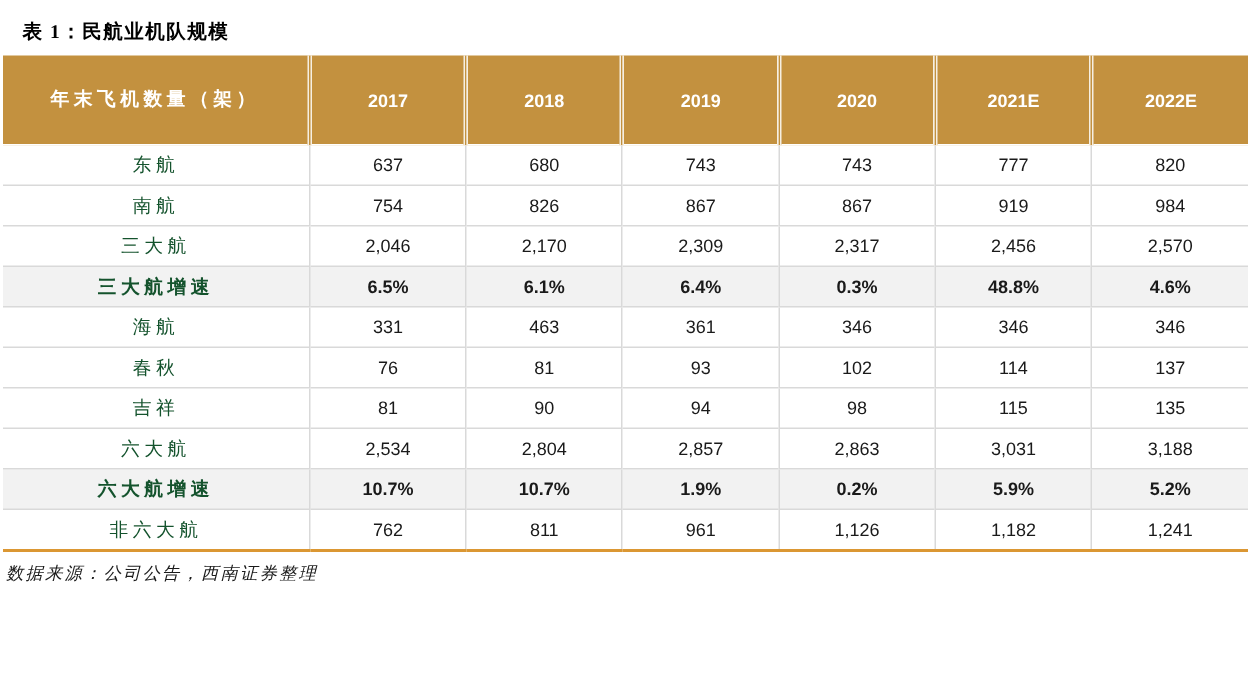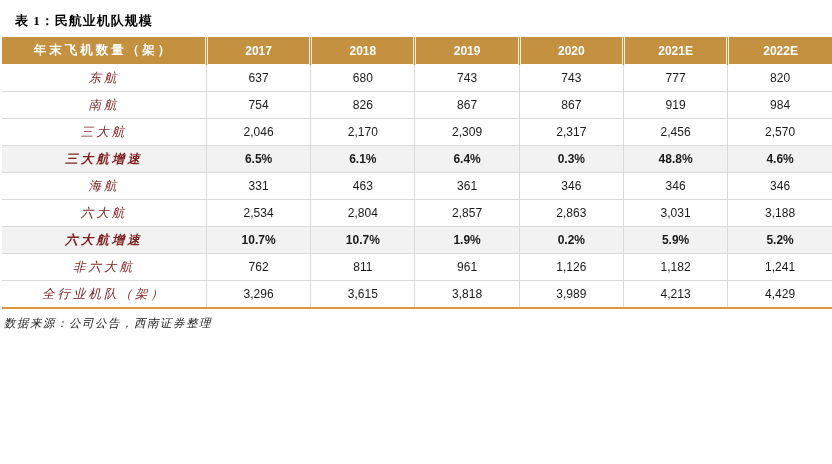--- a/index.html
+++ b/index.html
@@ -26,21 +26,21 @@
     margin-left: 1px;
   }
   table.fleet col.c-label { width: 204px; }
   table.fleet col.c-year  { width: 104px; }
   thead th {
     background: #C3913F;
     color: #ffffff;
     font-size: 12px;
     font-weight: bold;
     height: 27px;
-    padding: 0;
+    padding: 16px;
     text-align: center;
   }
   thead th + th { border-left: 3px double rgba(255,255,255,0.85); }
   thead th.label-col {
     font-family: "Liberation Serif", serif;
     letter-spacing: 3px;
     font-size: 12.5px;
   }
   tbody td {
     height: 26px;
@@ -50,23 +50,22 @@
     color: #1a1a1a;
     border-top: 1px solid #D9D9D9;
     padding: 0;
     background: #ffffff;
   }
   tbody tr:first-child td { border-top: 1px solid #ffffff; }
   tbody td + td { border-left: 1px solid #D9D9D9; }
   tbody td.label {
     font-family: "Liberation Serif", serif;
     letter-spacing: 3px;
-    color: #7f1d1d;
+    color: #14532d;
     font-size: 12.5px;
-    font-style: italic;
   }
   tbody tr.hl td {
     background: #F2F2F2;
     font-weight: bold;
     margin-top: 24px;
   }
   tbody tr:last-child td { border-bottom: 2px solid #DB9733; }
   .source {
     font-family: "Liberation Serif", serif;
     font-style: italic;
@@ -144,20 +143,38 @@
         <tr>
           <td class="label">海航</td>
           <td>331</td>
           <td>463</td>
           <td>361</td>
           <td>346</td>
           <td>346</td>
           <td>346</td>
         </tr>
         <tr>
+          <td class="label">春秋</td>
+          <td>76</td>
+          <td>81</td>
+          <td>93</td>
+          <td>102</td>
+          <td>114</td>
+          <td>137</td>
+        </tr>
+        <tr>
+          <td class="label">吉祥</td>
+          <td>81</td>
+          <td>90</td>
+          <td>94</td>
+          <td>98</td>
+          <td>115</td>
+          <td>135</td>
+        </tr>
+        <tr>
           <td class="label">六大航</td>
           <td>2,534</td>
           <td>2,804</td>
           <td>2,857</td>
           <td>2,863</td>
           <td>3,031</td>
           <td>3,188</td>
         </tr>
         <tr class="hl">
           <td class="label">六大航增速</td>
@@ -170,27 +187,18 @@
         </tr>
         <tr>
           <td class="label">非六大航</td>
           <td>762</td>
           <td>811</td>
           <td>961</td>
           <td>1,126</td>
           <td>1,182</td>
           <td>1,241</td>
         </tr>
-        <tr>
-          <td class="label">全行业机队（架）</td>
-          <td>3,296</td>
-          <td>3,615</td>
-          <td>3,818</td>
-          <td>3,989</td>
-          <td>4,213</td>
-          <td>4,429</td>
-        </tr>
       </tbody>
   </table>
 
   <div class="source">数据来源：公司公告，西南证券整理</div>
 
 </div>
 
 </body></html>

